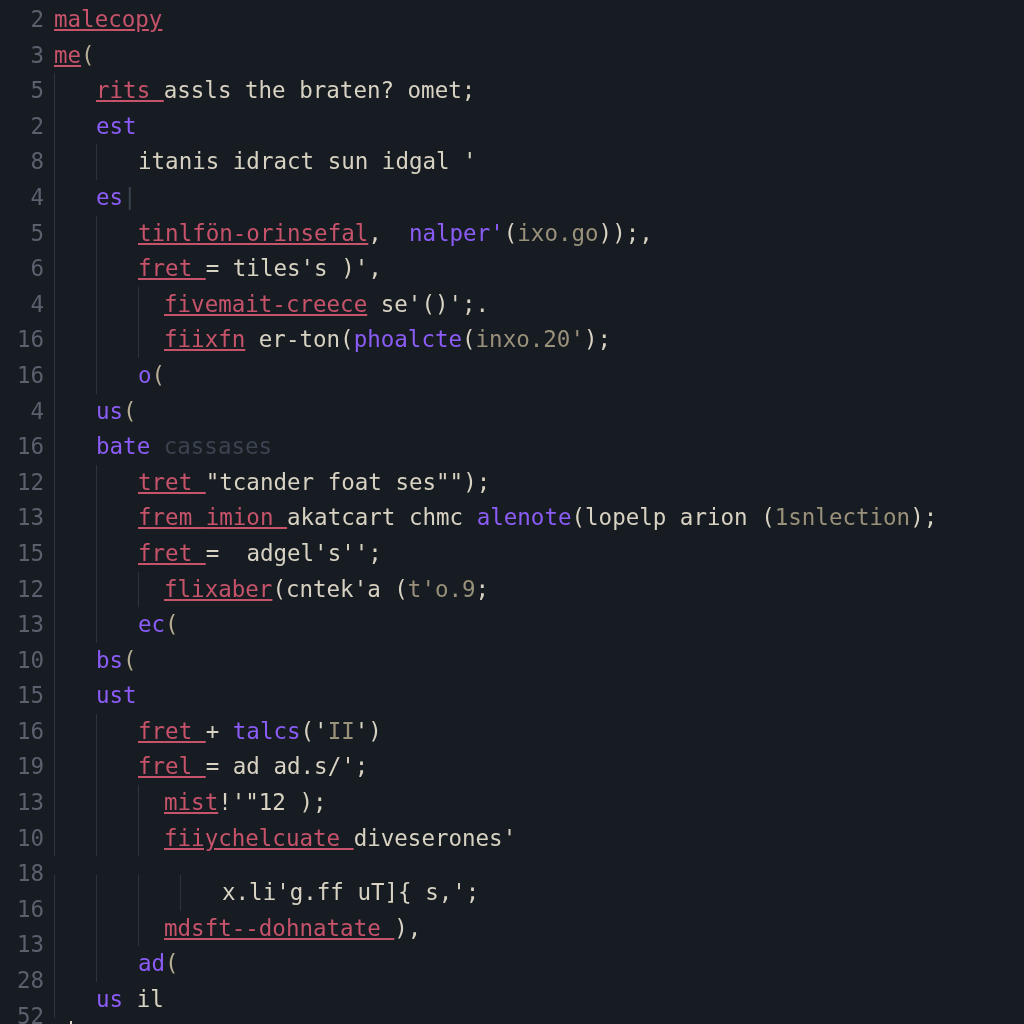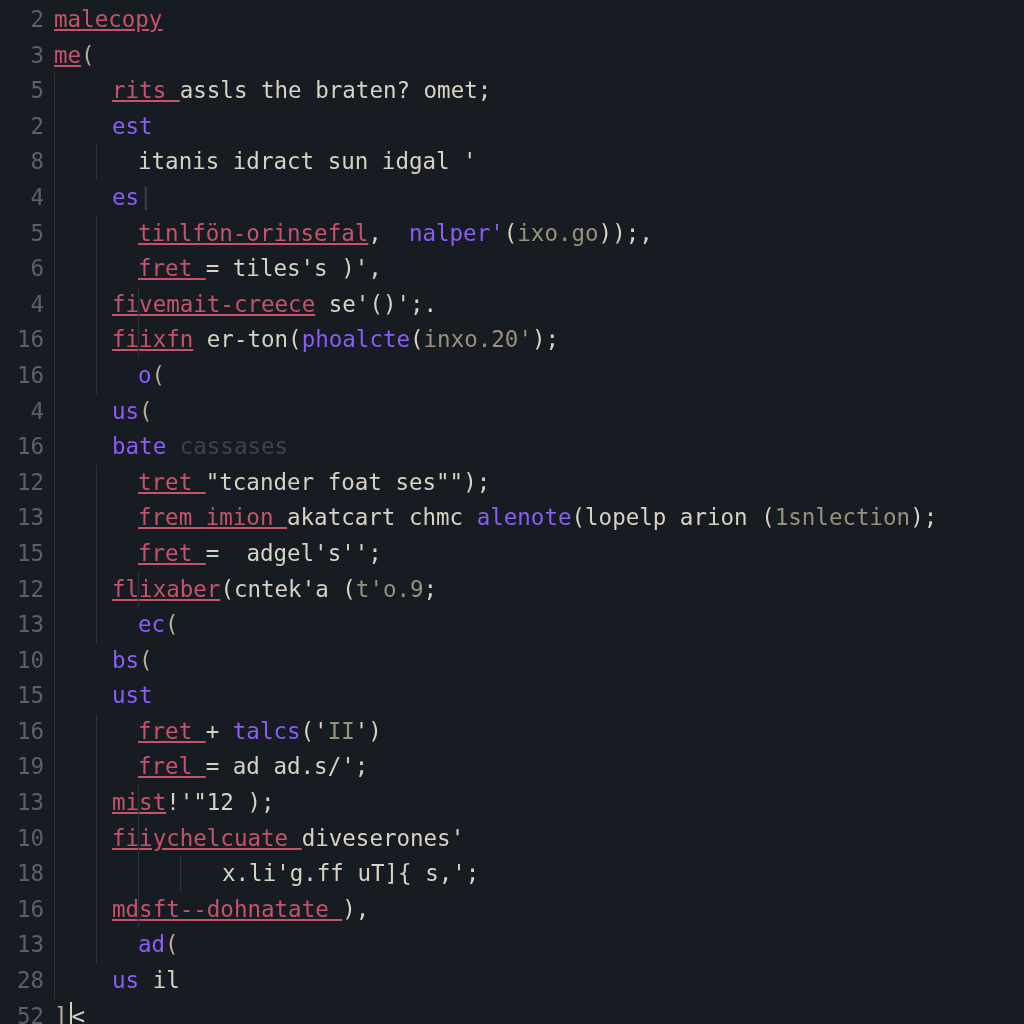--- a/index.html
+++ b/index.html
@@ -50,24 +50,24 @@
     position: absolute;
     top: 0; bottom: 0;
     border-left: 1px solid #2c333d;
   }
   .g1::before { left: 0px; }
   .g2::before { left: 0px; box-shadow: 42px 0 0 #2c333d; }
   .g3::before { left: 0px; box-shadow: 42px 0 0 #2c333d, 84px 0 0 #2c333d; }
   .g4::before { left: 0px; box-shadow: 42px 0 0 #2c333d, 84px 0 0 #2c333d, 126px 0 0 #2c333d; }
 
   .pad1 { padding-left: 0px; }
-  .pad2 { padding-left: 58px; }
+  .pad2 { padding-left: 42px; }
   .pad3 { padding-left: 84px; }
-  .pad4 { padding-left: 58px; }
-  .pad5 { padding-left: 168px; }
+  .pad4 { padding-left: 110px; }
+  .pad5 { padding-left: 168px; margin-top: 19px; }
 
   .caret {
     display:inline-block;
     width:2px; height:1.1em;
     background:#d8d2c2;
     vertical-align:-3px;
     margin-left:2px;
   }
 </style>
 </head>

